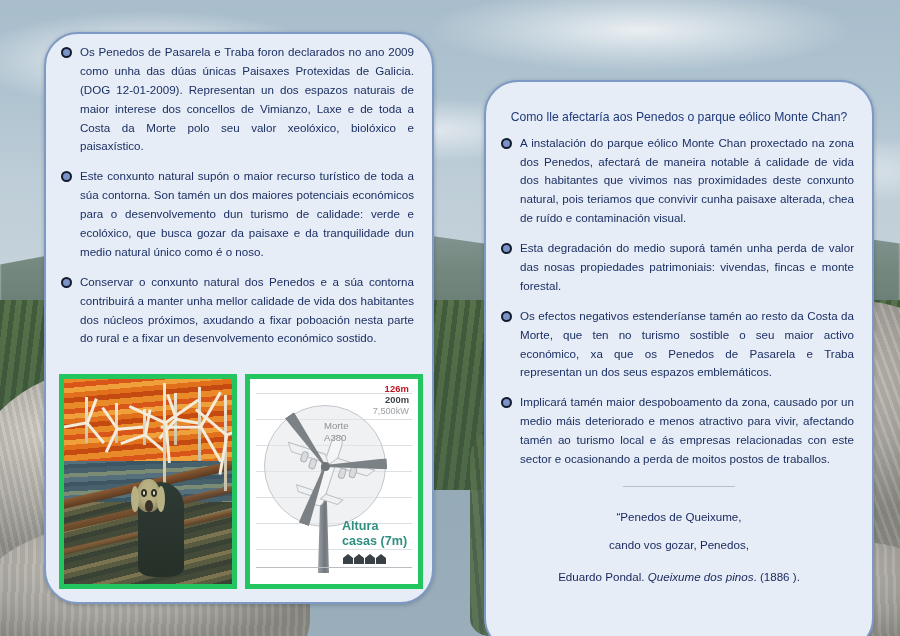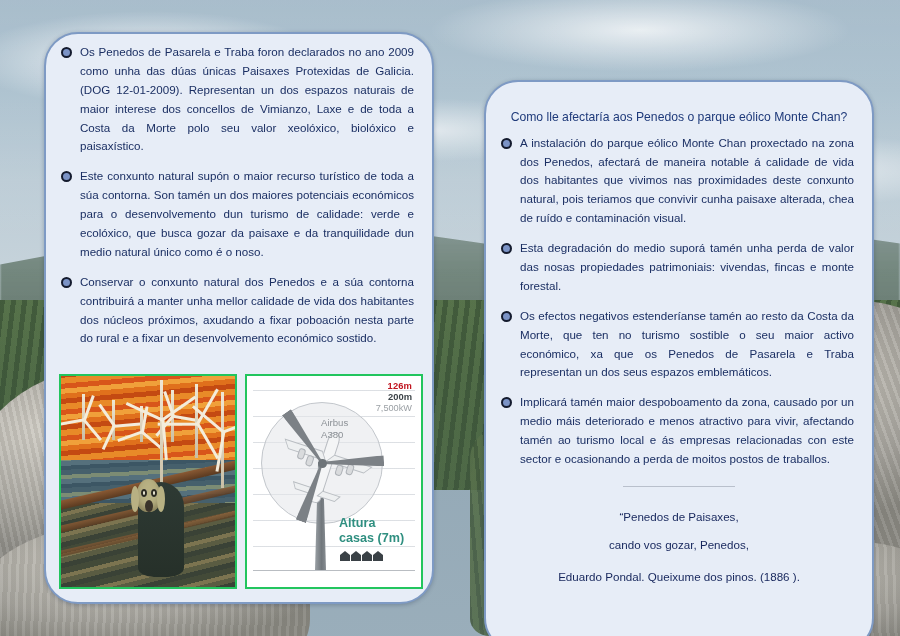--- a/index.html
+++ b/index.html
@@ -138,21 +138,21 @@
 
   
   .figures {
     position: absolute;
     left: 13px; bottom: 13px;
     width: 364px; height: 215px;
     display: flex;
     gap: 8px;
   }
   .fig {
-    border: 2px solid #22c55e;
+    border: 5px solid #22c55e;
     background: #be185d;
     overflow: hidden;
     position: relative;
   }
   .fig-scream { width: 178px; }
   .fig-turbine { width: 178px; }
 
   
   .scream-canvas { position: absolute; inset: 0; background: #2f3b42; }
   .scream-sky {
@@ -336,21 +336,21 @@
     font-size: 11.6px;
     color: #16265c;
     line-height: 2.45;
   }
   .attrib {
     margin: 10px 22px 0 22px;
     text-align: center;
     font-size: 11.6px;
     color: #16265c;
   }
-  .attrib .work { }
+  .attrib .work { font-style: italic; }
 </style>
 </head>
 <body>
 
 <div id="page">
 
   <div class="bg-photo">
     <div class="bg-sky"></div>
     <div class="bg-hills"></div>
     <div class="bg-forest"></div>
@@ -472,21 +472,21 @@
             <div class="t-hub"></div>
           </div>
 
           <div class="t-ground"></div>
 
           <div class="label-126">126m</div>
           <div class="label-200">200m</div>
           <div class="label-kw">7,500kW</div>
 
           <div class="label-airbus">
-            <div>Airbus</div>
+            <div>Morte</div>
             <div>A380</div>
           </div>
 
           <div class="label-altura">
             <div>Altura</div>
             <div>casas (7m)</div>
           </div>
 
           <div class="houses">
             <div class="house"></div>
@@ -519,21 +519,21 @@
       <div class="bullet-item">
         <span class="bullet-dot"></span>
         <span>Implicará tamén maior despoboamento da zona, causado por un medio máis deteriorado e menos atractivo para vivir, afectando tamén ao turismo local e ás empresas relacionadas con este sector e  ocasionando a perda de moitos postos de traballos.</span>
       </div>
     </div>
 
 
     <div class="divider"></div>
 
     <div class="poem">
-      <div>“Penedos de Paisaxes,</div>
+      <div>“Penedos de Queixume,</div>
       <div>cando vos gozar, Penedos,</div>
     </div>
 
     <div class="attrib">
       <span>Eduardo Pondal. </span><span class="work">Queixume dos pinos</span><span>. (1886 ).</span>
     </div>
   </div>
 
 </div>
 

